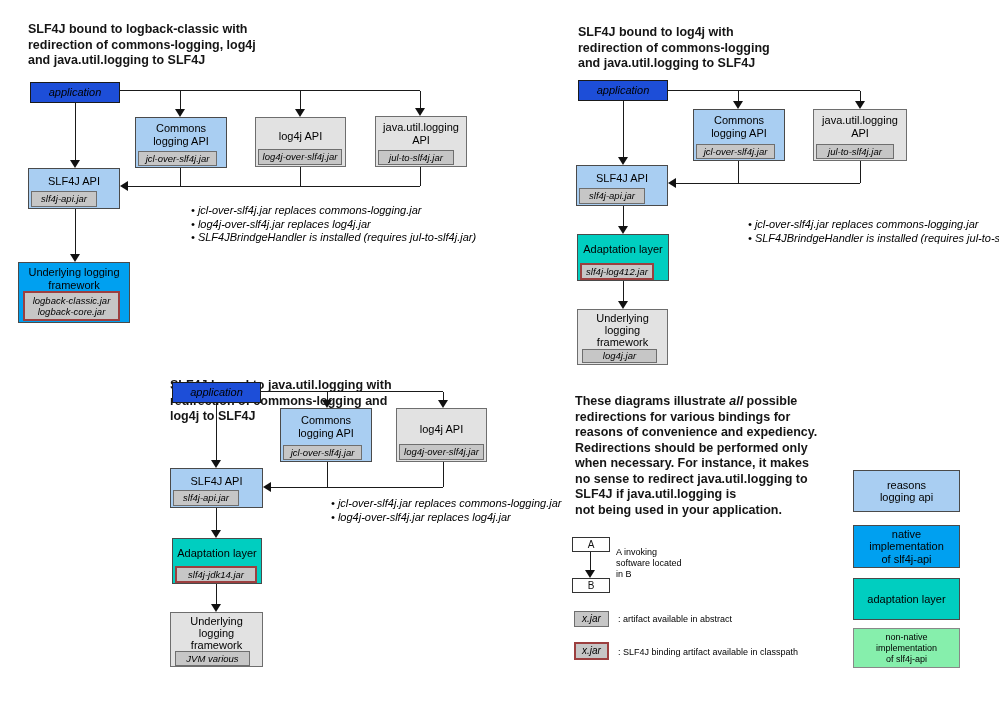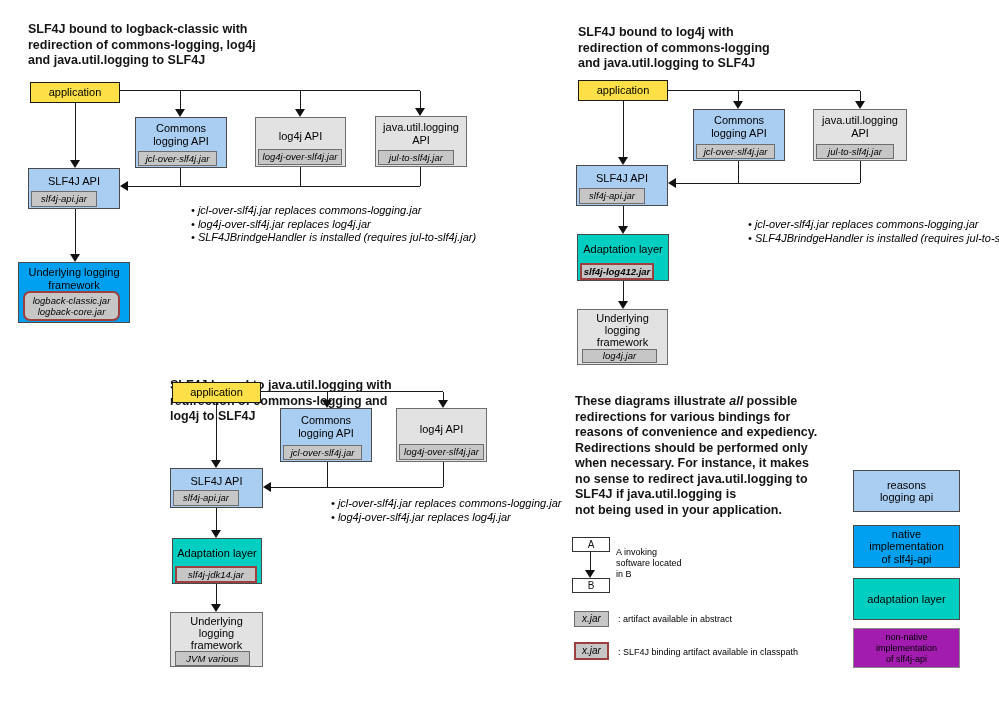--- a/index.html
+++ b/index.html
@@ -9,26 +9,26 @@
   }
   .title{position:absolute;font-weight:bold;font-size:12.5px;line-height:15.5px;white-space:pre-line;color:#151515;}
   .node{position:absolute;box-sizing:border-box;border:1px solid #4a4a4a;}
   .lbl{font-size:11px;line-height:12.5px;text-align:center;white-space:pre-line;color:#000;}
   .jar{
     position:absolute;box-sizing:border-box;background:#c6c6c6;border:1px solid #6e6e6e;
     font-size:9.5px;font-style:italic;text-align:center;white-space:pre-line;line-height:11.5px;
     display:flex;align-items:center;justify-content:center;color:#000;
   }
   .jar.red{border:2px solid #9c3f3f;}
-  .green{background:#fde047;border-color:#1a1a1a;}
+  .green{background:#1d4ed8;border-color:#1a1a1a;font-style:italic;}
   .lblue{background:#a9cef2;}
   .gray{background:#e2e2e2;border-color:#6e6e6e;}
   .bblue{background:#00a0f0;}
   .teal{background:#00cec0;}
-  .lgray{background:#a21caf;border-color:#888;}
+  .lgray{background:#86efac;border-color:#888;}
   .whitebox{background:#ffffff;border-color:#333;}
   .ln{position:absolute;background:#1a1a1a;}
   .ad{position:absolute;width:0;height:0;border-left:5px solid transparent;border-right:5px solid transparent;border-top:8px solid #111;}
   .al{position:absolute;width:0;height:0;border-top:5px solid transparent;border-bottom:5px solid transparent;border-right:8px solid #111;}
   .notes{position:absolute;font-style:italic;font-size:11px;line-height:13.5px;color:#000;}
   .notes div{white-space:nowrap;margin-left:48px;}
   .para{position:absolute;font-weight:bold;font-size:12.5px;line-height:15.5px;white-space:pre-line;color:#151515;}
   .cap{position:absolute;font-size:9px;line-height:11px;white-space:pre-line;color:#000;}
   .flexc{display:flex;align-items:center;justify-content:center;}
 </style>
@@ -81,21 +81,21 @@
 <div class="ln" style="left:420px;top:167px;width:1px;height:19px;"></div>
 <div class="ln" style="left:128px;top:186px;width:292px;height:1px;"></div>
 <div class="al" style="left:120px;top:181px;"></div>
 
 <div class="ln" style="left:75px;top:209px;width:1px;height:45px;"></div>
 <div class="ad" style="left:70px;top:254px;"></div>
 
 <div class="node bblue" style="left:18px;top:262px;width:112px;height:61px;">
   <div class="lbl" style="padding-top:3px;">Underlying logging
 framework</div>
-  <div class="jar red" style="left:4px;top:28px;width:97px;height:30px;border-radius:7px;">logback-classic.jar
+  <div class="jar red" style="left:4px;top:28px;width:97px;height:30px;">logback-classic.jar
 logback-core.jar</div>
 </div>
 
 <div class="notes" style="left:143px;top:204px;">
   <div>• jcl-over-slf4j.jar replaces commons-logging.jar</div>
   <div>• log4j-over-slf4j.jar replaces log4j.jar</div>
   <div>• SLF4JBrindgeHandler is installed (requires jul-to-slf4j.jar)</div>
 </div>
 
 <div class="title" style="left:578px;top:25px;width:330px;">SLF4J bound to log4j with
@@ -135,21 +135,21 @@
 <div class="ln" style="left:738px;top:161px;width:1px;height:22px;"></div>
 <div class="ln" style="left:860px;top:161px;width:1px;height:22px;"></div>
 <div class="ln" style="left:676px;top:183px;width:184px;height:1px;"></div>
 <div class="al" style="left:668px;top:178px;"></div>
 
 <div class="ln" style="left:623px;top:206px;width:1px;height:20px;"></div>
 <div class="ad" style="left:618px;top:226px;"></div>
 
 <div class="node teal" style="left:577px;top:234px;width:92px;height:47px;">
   <div class="lbl" style="padding-top:8px;">Adaptation layer</div>
-  <div class="jar red" style="left:2px;top:28px;width:74px;height:17px;font-weight:bold;">slf4j-log412.jar</div>
+  <div class="jar red" style="left:2px;top:28px;width:74px;height:17px;">slf4j-log412.jar</div>
 </div>
 
 <div class="ln" style="left:623px;top:281px;width:1px;height:20px;"></div>
 <div class="ad" style="left:618px;top:301px;"></div>
 
 <div class="node gray" style="left:577px;top:309px;width:91px;height:56px;">
   <div class="lbl" style="padding-top:2px;line-height:12px;">Underlying
 logging
 framework</div>
   <div class="jar" style="left:4px;top:39px;width:75px;height:14px;">log4j.jar</div>

